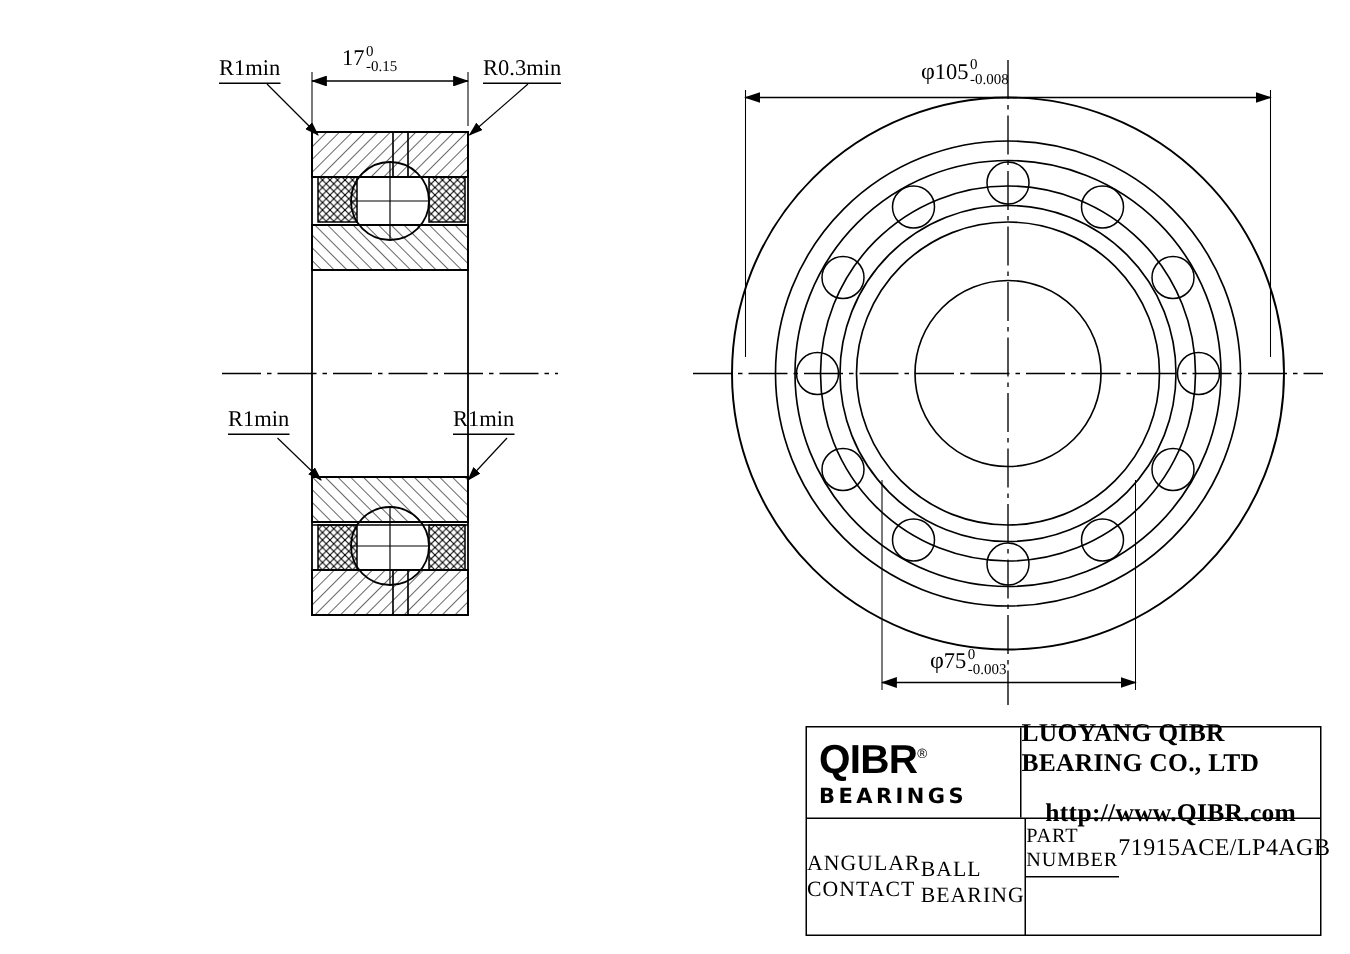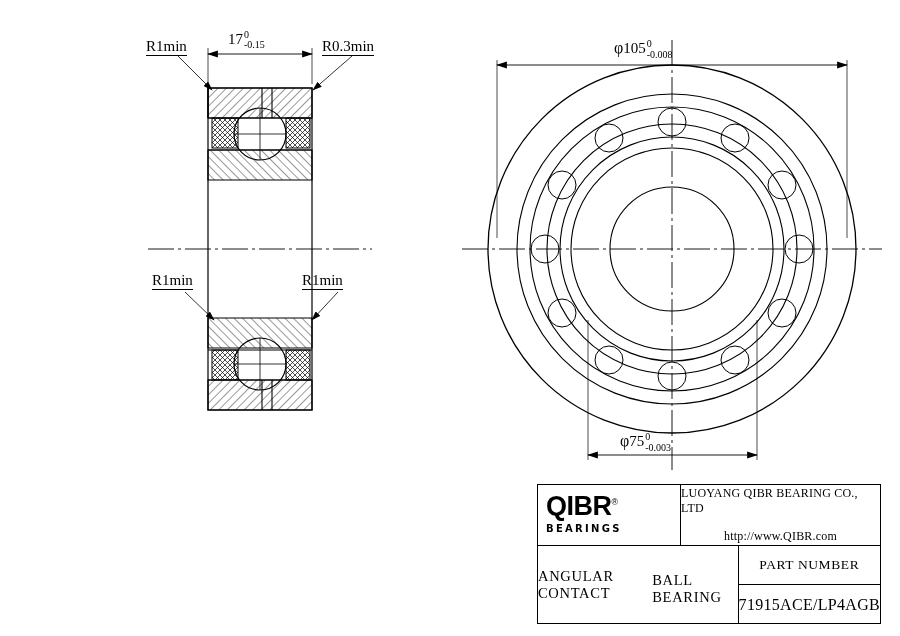--- a/index.html
+++ b/index.html
@@ -18,34 +18,34 @@
   .rmin{font-size:15px;}
   .frac{display:inline-block;vertical-align:middle;font-size:10px;line-height:1.02;text-align:left;margin-left:1px;}
   .frac span{display:block;}
   .phi{font-size:16px;}
 
   
   .tb{position:absolute;left:537px;top:484px;width:344px;height:140px;border:1.4px solid #000;box-sizing:border-box;}
   .tb .row1{display:flex;height:60px;border-bottom:1.4px solid #000;}
   .tb .logo{width:143px;border-right:1.4px solid #000;box-sizing:border-box;position:relative;}
   .tb .company{flex:1;display:flex;flex-direction:column;align-items:center;justify-content:center;box-sizing:border-box;}
-  .tb .company div{font-size:12px;letter-spacing:.2px;}
+  .tb .company div{font-size:17px;letter-spacing:.2px;font-weight:bold;}
   .tb .company div:last-child{margin-top:13px;}
   .tb .row2{display:flex;height:78px;}
   .tb .prodname{width:203px;border-right:1.4px solid #000;box-sizing:border-box;display:flex;flex-direction:row;align-items:center;justify-content:center;}
   .tb .prodname div{font-size:14.5px;letter-spacing:.7px;}
   .tb .prodname div:last-child{margin-top:8px;}
-  .tb .partcol{flex:1;display:flex;flex-direction:column;box-sizing:border-box;}
+  .tb .partcol{flex:1;display:flex;flex-direction:row;box-sizing:border-box;}
   .tb .partlabel{height:39px;border-bottom:1.4px solid #000;display:flex;align-items:center;justify-content:center;font-size:13.5px;letter-spacing:.6px;box-sizing:border-box;}
   .tb .partval{height:39px;display:flex;align-items:center;justify-content:center;font-size:16px;letter-spacing:.3px;box-sizing:border-box;}
 
   .qibr{position:absolute;left:8px;top:8px;width:127px;}
   .qibr .main{font-family:Liberation Sans, sans-serif;font-size:27px;font-weight:bold;letter-spacing:-0.5px;line-height:1;}
   .qibr .reg{font-size:9px;vertical-align:super;font-weight:normal;}
-  .qibr .sub{font-family:"DejaVu Sans", sans-serif;font-size:10px;letter-spacing:2.3px;font-weight:bold;margin-top:3px;}
+  .qibr .sub{font-family:"DejaVu Sans", sans-serif;font-size:14px;letter-spacing:2.3px;font-weight:bold;margin-top:3px;}
 </style>
 </head>
 <body>
 
 <div class="wrap">
 
 <svg width="900" height="636" viewBox="0 0 900 636">
   <defs>
     <pattern id="hatch" width="6" height="6" patternTransform="rotate(45)" patternUnits="userSpaceOnUse">
       <line x1="0" y1="0" x2="0" y2="6" stroke="#000" stroke-width="0.8"></line>

